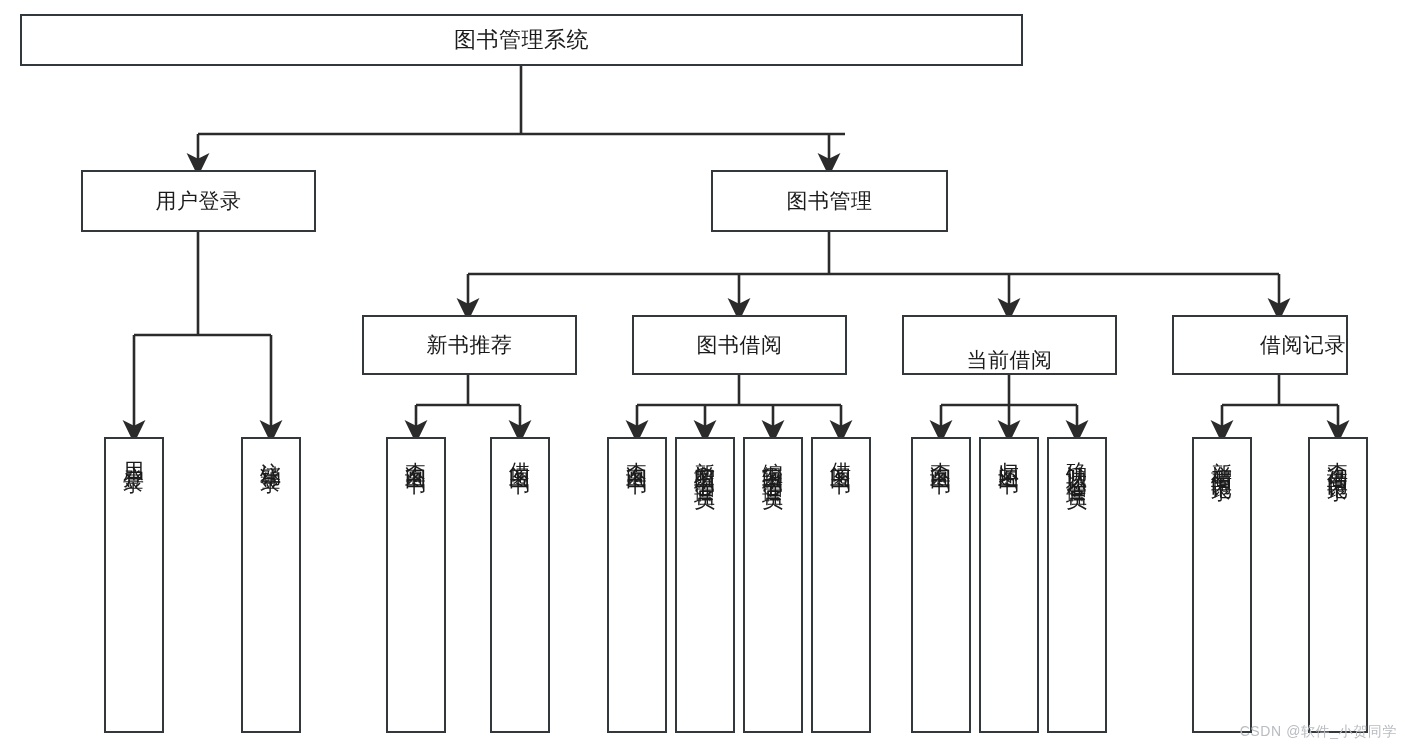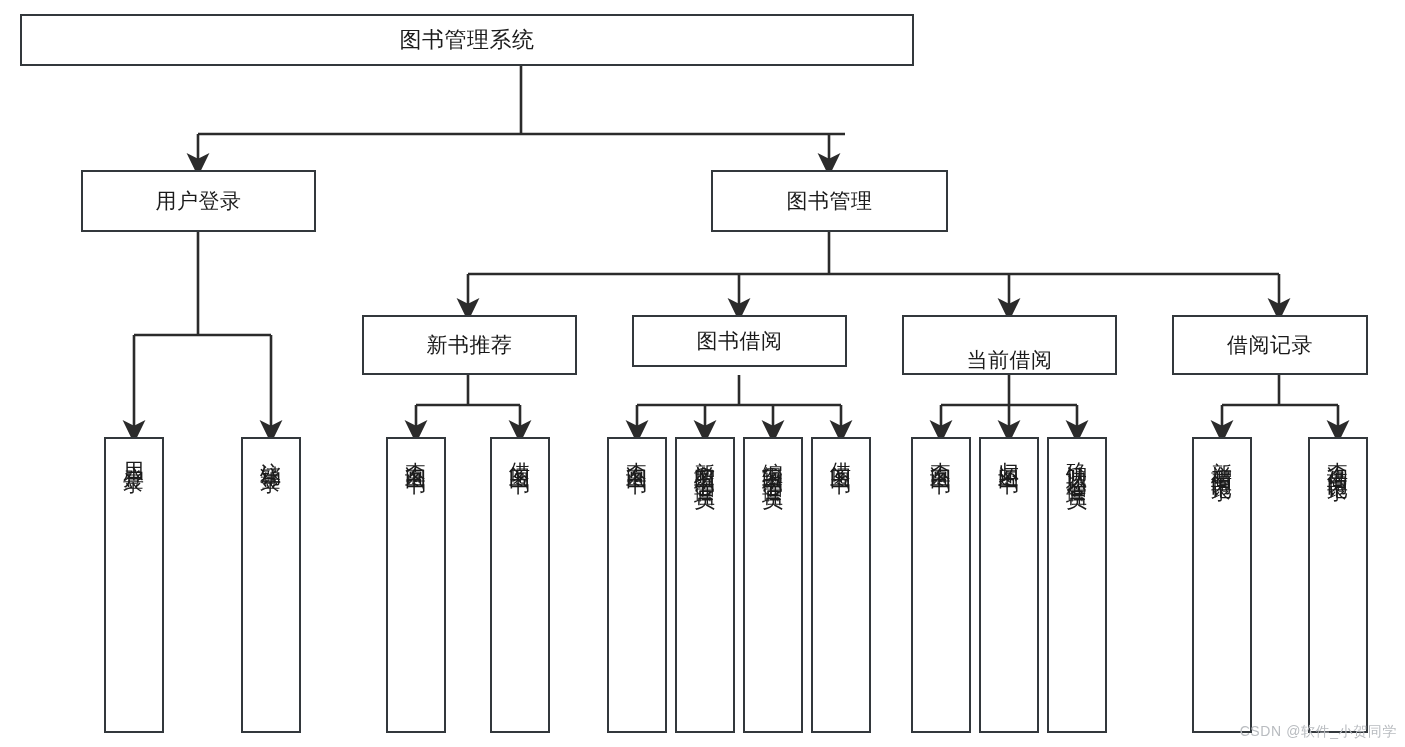--- a/index.html
+++ b/index.html
@@ -123,41 +123,41 @@
       <path d="M1009,405 L1009,431" marker-end="url(#arrow)"></path>
       <path d="M1077,405 L1077,431" marker-end="url(#arrow)"></path>
 
       <path d="M1279,375 L1279,405"></path>
       <path d="M1222,405 L1338,405"></path>
       <path d="M1222,405 L1222,431" marker-end="url(#arrow)"></path>
       <path d="M1338,405 L1338,431" marker-end="url(#arrow)"></path>
     </g>
   </svg>
 
-  <div class="node root h" style="left:20px; top:14px; width:894px; height:52px;">
+  <div class="node root h" style="left:20px; top:14px; width:1003px; height:52px;">
     <span class="node-label">图书管理系统</span>
   </div>
 
   <div class="node h" style="left:81px; top:170px; width:235px; height:62px;">
     <span class="node-label">用户登录</span>
   </div>
   <div class="node h" style="left:711px; top:170px; width:237px; height:62px;">
     <span class="node-label">图书管理</span>
   </div>
 
   <div class="node h" style="left:362px; top:315px; width:215px; height:60px;">
     <span class="node-label">新书推荐</span>
   </div>
-  <div class="node h" style="left:632px; top:315px; width:215px; height:52px;">
+  <div class="node h" style="left:632px; top:315px; width:215px; height:60px;">
     <span class="node-label">图书借阅</span>
   </div>
   <div class="node h" style="left:902px; top:315px; width:215px; height:60px;align-items:flex-end;">
     <span class="node-label">当前借阅</span>
   </div>
-  <div class="node h" style="left:1172px; top:315px; width:196px; height:60px;">
+  <div class="node h" style="left:1172px; top:315px; width:176px; height:60px;justify-content:flex-end;">
     <span class="node-label">借阅记录</span>
   </div>
 
   <div class="node v" style="left:104px; top:437px; width:60px; height:296px;">
     <span class="node-label">用户登录</span>
   </div>
   <div class="node v" style="left:241px; top:437px; width:60px; height:296px;">
     <span class="node-label">注销登录</span>
   </div>
 

